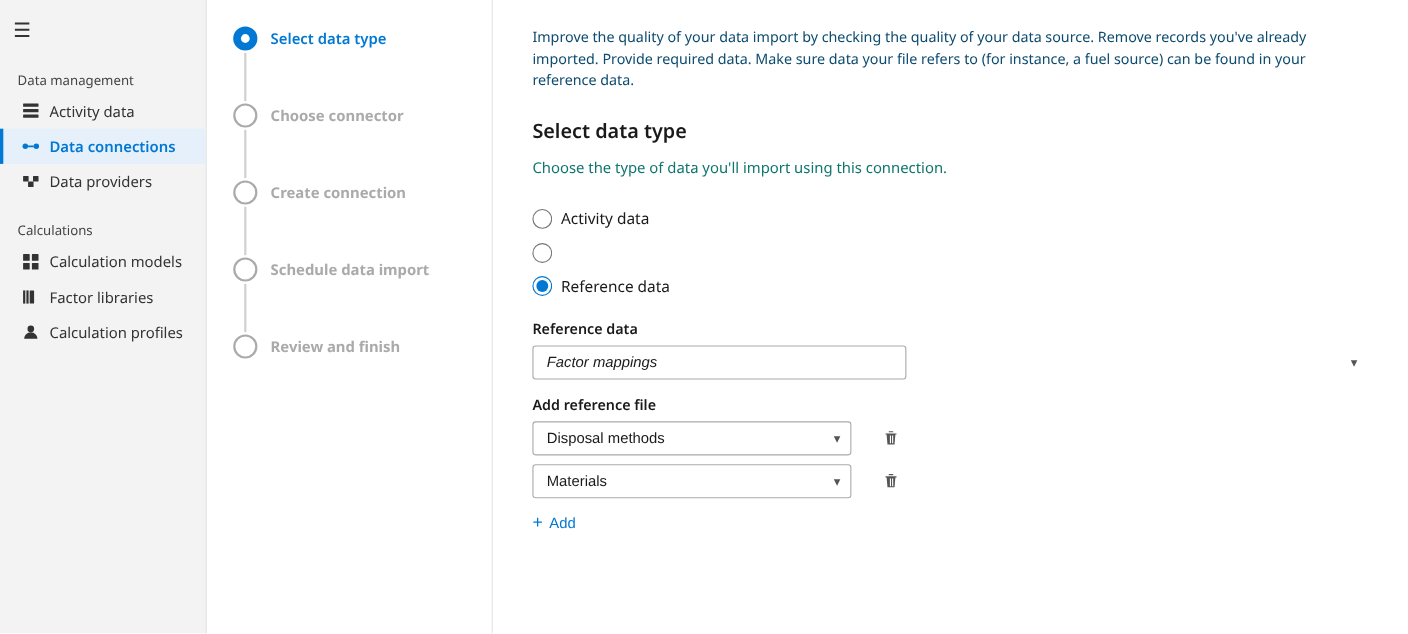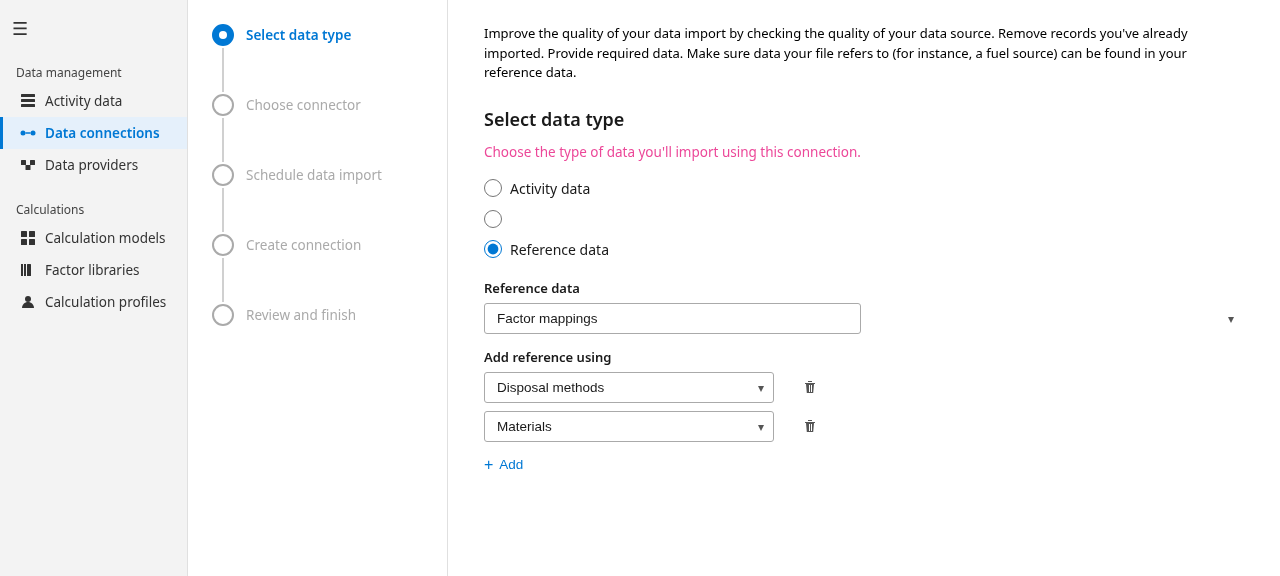--- a/index.html
+++ b/index.html
@@ -99,56 +99,57 @@
     .step-connector {
       width: 2px;
       height: 44px;
       background: #d0d0d0;
       margin: 2px 0;
     }
     .step-label {
       padding-top: 2px;
       font-size: 13.5px;
       color: #aaa;
+      font-weight: bold;
     }
     .step-label.active {
       color: #0078d4;
       font-weight: 600;
     }
 
     
     .main-content {
       flex: 1;
       overflow-y: auto;
       padding: 24px 36px;
       background: #fff;
     }
     .page-title {
       font-size: 20px;
       font-weight: 600;
       color: #1a1a1a;
       margin-bottom: 10px;
     }
     .info-banner {
-      color: #000000;
+      color: #0c4a6e;
       font-size: 13px;
       line-height: 1.5;
       margin-bottom: 24px;
       max-width: 740px;
     }
     .section-title {
       font-size: 18px;
       font-weight: 600;
       color: #1a1a1a;
       margin-bottom: 12px;
     }
     .section-description {
       font-size: 13.5px;
-      color: #ec4899;
-      margin-bottom: 18px;
+      color: #0f766e;
+      margin-bottom: 29px;
       max-width: 600px;
     }
     .radio-group {
       display: flex;
       flex-direction: column;
       gap: 12px;
       margin-bottom: 20px;
     }
     .radio-item {
       display: flex;
@@ -170,29 +171,30 @@
       font-size: 13px;
       font-weight: 600;
       color: #1a1a1a;
       margin-bottom: 6px;
     }
     .dropdown-wrapper {
       position: relative;
       margin-bottom: 14px;
     }
     .dropdown {
-      width: 377px;
+      width: 340px;
       padding: 7px 40px 7px 12px;
       border: 1px solid #aaa;
       border-radius: 3px;
       font-size: 13.5px;
       color: #1a1a1a;
       background: #fff;
       appearance: none;
       cursor: pointer;
+      font-style: italic;
     }
     .dropdown-arrow {
       position: absolute;
       right: 10px;
       top: 50%;
       transform: translateY(-50%);
       pointer-events: none;
       color: #555;
       font-size: 12px;
     }
@@ -343,29 +345,29 @@
       <div class="step-connector"></div>
     </div>
     <span class="step-label">Choose connector</span>
   </div>
 
   <div class="step">
     <div class="step-line-wrapper">
       <div class="step-circle"></div>
       <div class="step-connector"></div>
     </div>
-    <span class="step-label">Schedule data import</span>
+    <span class="step-label">Create connection</span>
   </div>
 
   <div class="step">
     <div class="step-line-wrapper">
       <div class="step-circle"></div>
       <div class="step-connector"></div>
     </div>
-    <span class="step-label">Create connection</span>
+    <span class="step-label">Schedule data import</span>
   </div>
 
   <div class="step">
     <div class="step-line-wrapper">
       <div class="step-circle"></div>
     </div>
     <span class="step-label">Review and finish</span>
   </div>
 </div>
 
@@ -392,21 +394,21 @@
   <div class="field-label">Reference data</div>
   <div class="dropdown-wrapper">
     <select class="dropdown">
       <option>Factor mappings</option>
       <option>Emission factors</option>
       <option>Unit conversions</option>
     </select>
     <span class="dropdown-arrow">▾</span>
   </div>
 
-  <div class="field-label">Add reference using</div>
+  <div class="field-label">Add reference file</div>
 
   <div class="ref-data-row">
     <div class="ref-dropdown-wrapper">
       <select class="ref-dropdown">
         <option>Disposal methods</option>
         <option>Materials</option>
         <option>Fuel sources</option>
         <option>Vehicles</option>
       </select>
       <span class="ref-dropdown-arrow">▾</span>

